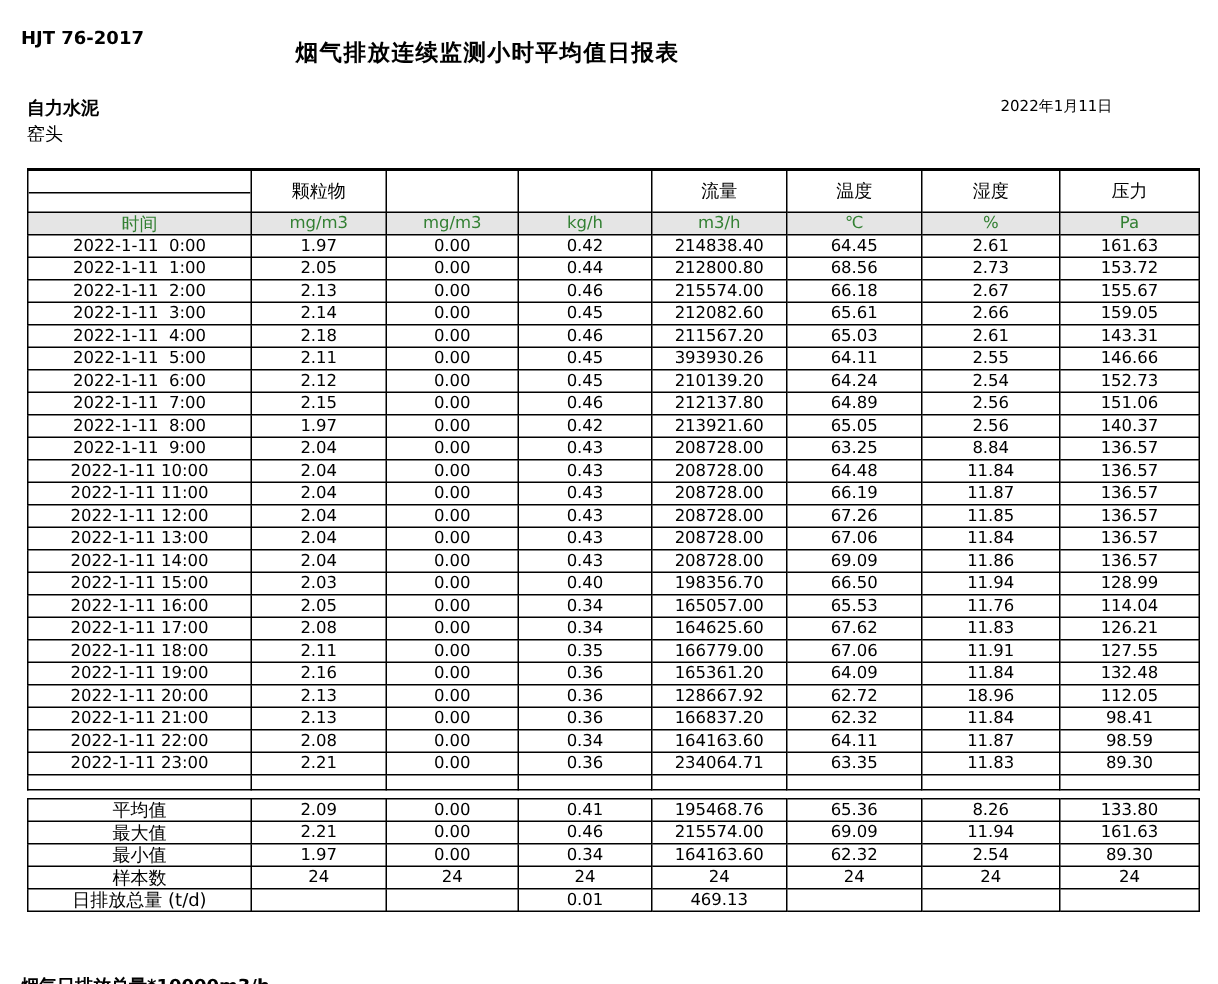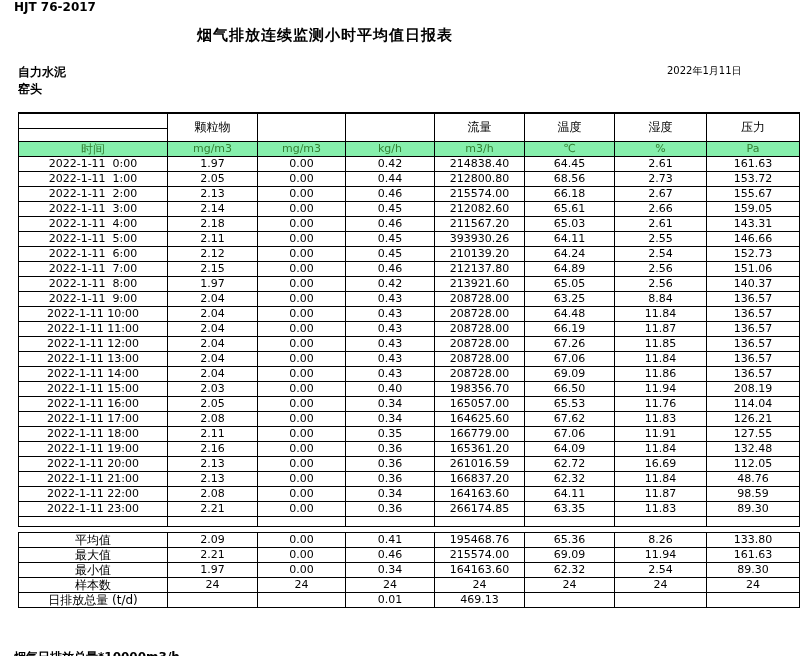--- a/index.html
+++ b/index.html
@@ -1,36 +1,36 @@
 <!DOCTYPE html>
 <html><head>
 <meta charset="utf-8">
 <style>
   * { margin:0; padding:0; box-sizing:border-box; }
   body { background:#fff; font-family:"DejaVu Sans", sans-serif; }
   .page { position:relative; width:812px; height:656px; background:#fff; color:#000; }
 
-  .doc-code { position:absolute; left:14px; top:0; font-size:12px; font-weight:bold; }
+  .doc-code { position:absolute; left:14px; top:18px; font-size:12px; font-weight:bold; }
   .title { position:absolute; left:0; top:26px; width:650px; text-align:center; font-size:15px; font-weight:bold; letter-spacing:1px; }
   .company { position:absolute; left:18px; top:64px; font-size:12px; font-weight:bold; }
   .report-date { position:absolute; left:625px; top:64px; font-size:10px;margin-left:42px; }
-  .station { position:absolute; left:18px; top:81px; font-size:12px; font-weight:bold; }
+  .station { position:absolute; left:18px; top:81px; font-size:12px; font-weight:normal; }
 
   .tablewrap { position:absolute; left:18px; top:112px; }
   table { border-collapse:collapse; table-layout:fixed; font-size:11px; }
   #main-table { border-top:2px solid #000; }
   col.c0 { width:149px; } col.c1 { width:90px; } col.c2 { width:88px; }
   col.c3 { width:89px; } col.c4 { width:90px; } col.c5 { width:90px; }
   col.c6 { width:92px; } col.c7 { width:93px; }
   td, th { border:1px solid #000; text-align:center; vertical-align:middle;
            height:15px; line-height:14px; padding:0; overflow:hidden; white-space:pre; font-weight:normal; }
   tr.group-header td { height:28px; line-height:27px; font-size:12px;margin-top:47px; }
   td.time-header { position:relative; }
   td.time-header::after { content:""; position:absolute; left:0; right:0; top:50%; border-top:1px solid #000; }
-  tr.unit-row td { background:#86efac; color:#338033; height:15px; }
+  tr.unit-row td { background:#e5e5e5; color:#338033; height:15px; }
   tr.unit-row td.time-label { font-size:12px; }
   tr.empty-row td { height:10px; }
   #summary-table { margin-top:5px;padding-left:16px; }
   .label-cell { font-size:12px; }
 
   .footer { position:absolute; left:14px; top:649px; font-size:12px; font-weight:bold; }
   .footer .note { margin-bottom:4px; }
   .footer .sign-row { display:flex; }
   .footer .unit-label { margin-left:68px; }
 </style>
@@ -231,21 +231,21 @@
             <td>136.57</td>
           </tr>
           <tr>
             <td class="time-cell">2022-1-11 15:00</td>
             <td>2.03</td>
             <td>0.00</td>
             <td>0.40</td>
             <td>198356.70</td>
             <td>66.50</td>
             <td>11.94</td>
-            <td>208.19</td>
+            <td>128.99</td>
           </tr>
           <tr>
             <td class="time-cell">2022-1-11 16:00</td>
             <td>2.05</td>
             <td>0.00</td>
             <td>0.34</td>
             <td>165057.00</td>
             <td>65.53</td>
             <td>11.76</td>
             <td>114.04</td>
@@ -278,51 +278,51 @@
             <td>165361.20</td>
             <td>64.09</td>
             <td>11.84</td>
             <td>132.48</td>
           </tr>
           <tr>
             <td class="time-cell">2022-1-11 20:00</td>
             <td>2.13</td>
             <td>0.00</td>
             <td>0.36</td>
-            <td>261016.59</td>
+            <td>128667.92</td>
             <td>62.72</td>
-            <td>16.69</td>
+            <td>18.96</td>
             <td>112.05</td>
           </tr>
           <tr>
             <td class="time-cell">2022-1-11 21:00</td>
             <td>2.13</td>
             <td>0.00</td>
             <td>0.36</td>
             <td>166837.20</td>
             <td>62.32</td>
             <td>11.84</td>
-            <td>48.76</td>
+            <td>98.41</td>
           </tr>
           <tr>
             <td class="time-cell">2022-1-11 22:00</td>
             <td>2.08</td>
             <td>0.00</td>
             <td>0.34</td>
             <td>164163.60</td>
             <td>64.11</td>
             <td>11.87</td>
             <td>98.59</td>
           </tr>
           <tr>
             <td class="time-cell">2022-1-11 23:00</td>
             <td>2.21</td>
             <td>0.00</td>
             <td>0.36</td>
-            <td>266174.85</td>
+            <td>234064.71</td>
             <td>63.35</td>
             <td>11.83</td>
             <td>89.30</td>
           </tr>
         </tbody>
       <tbody>
         <tr class="empty-row">
           <td></td>
             <td></td>
           <td></td>

